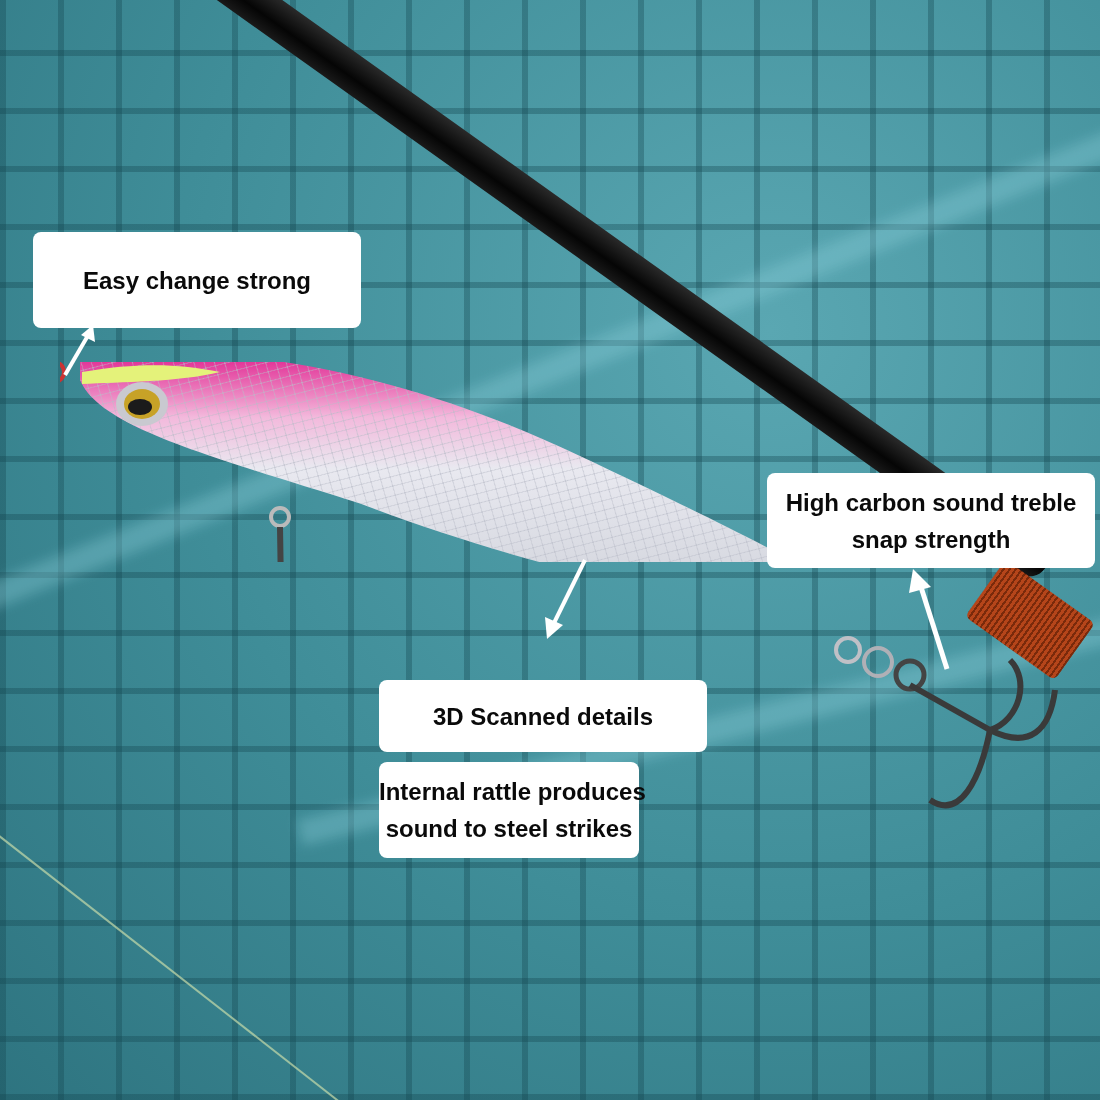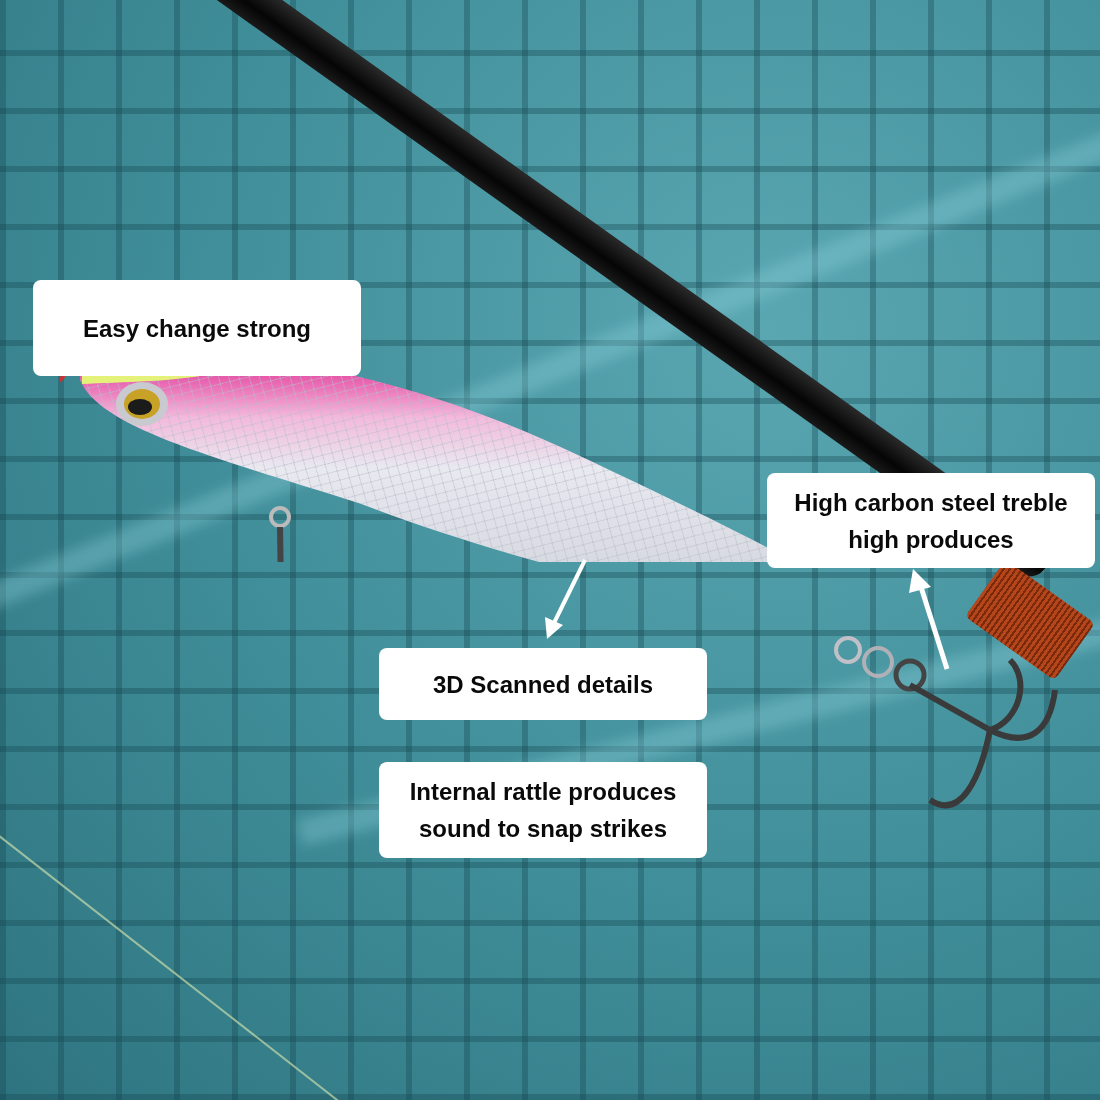--- a/index.html
+++ b/index.html
@@ -65,27 +65,27 @@
   </svg>
   <svg class="arrow" style="left:535px;top:555px" width="60" height="90" viewBox="0 0 60 90">
     <line x1="50" y1="5" x2="18" y2="70" stroke="#fff" stroke-width="4"></line>
     <polygon points="12,84 10,62 28,70" fill="#fff"></polygon>
   </svg>
   <svg class="arrow" style="left:905px;top:565px" width="50" height="110" viewBox="0 0 50 110">
     <line x1="42" y1="104" x2="16" y2="22" stroke="#fff" stroke-width="5"></line>
     <polygon points="8,4 26,22 4,28" fill="#fff"></polygon>
   </svg>
 
-  <div class="callout" style="left:33px;top:232px;width:328px;height:96px;margin-top:48px;">
+  <div class="callout" style="left:33px;top:232px;width:328px;height:96px;">
     <span>Easy change strong</span>
   </div>
   <div class="callout" style="left:767px;top:473px;width:328px;height:95px;">
-    <span>High carbon steel treble</span>
-    <span>high produces</span>
+    <span>High carbon sound treble</span>
+    <span>snap strength</span>
   </div>
-  <div class="callout" style="left:379px;top:648px;width:328px;height:72px;">
+  <div class="callout" style="left:379px;top:680px;width:328px;height:72px;">
     <span>3D Scanned details</span>
   </div>
-  <div class="callout" style="left:379px;top:762px;width:328px;height:96px;">
+  <div class="callout" style="left:379px;top:762px;width:260px;height:96px;">
     <span>Internal rattle produces</span>
-    <span>sound to snap strikes</span>
+    <span>sound to steel strikes</span>
   </div>
 </div>
 
 </body></html>

